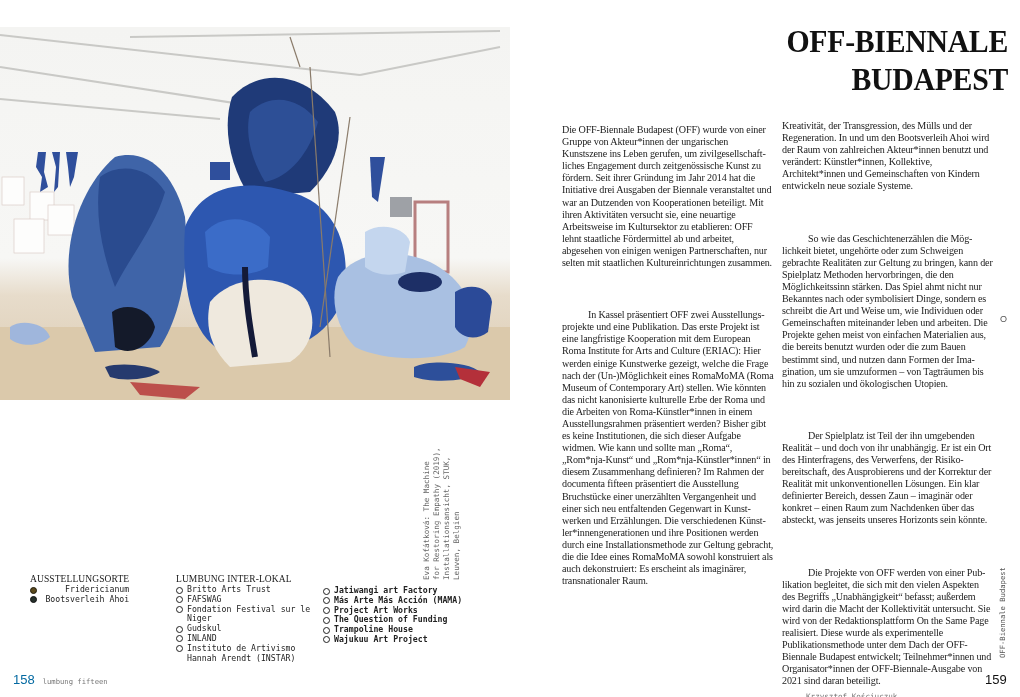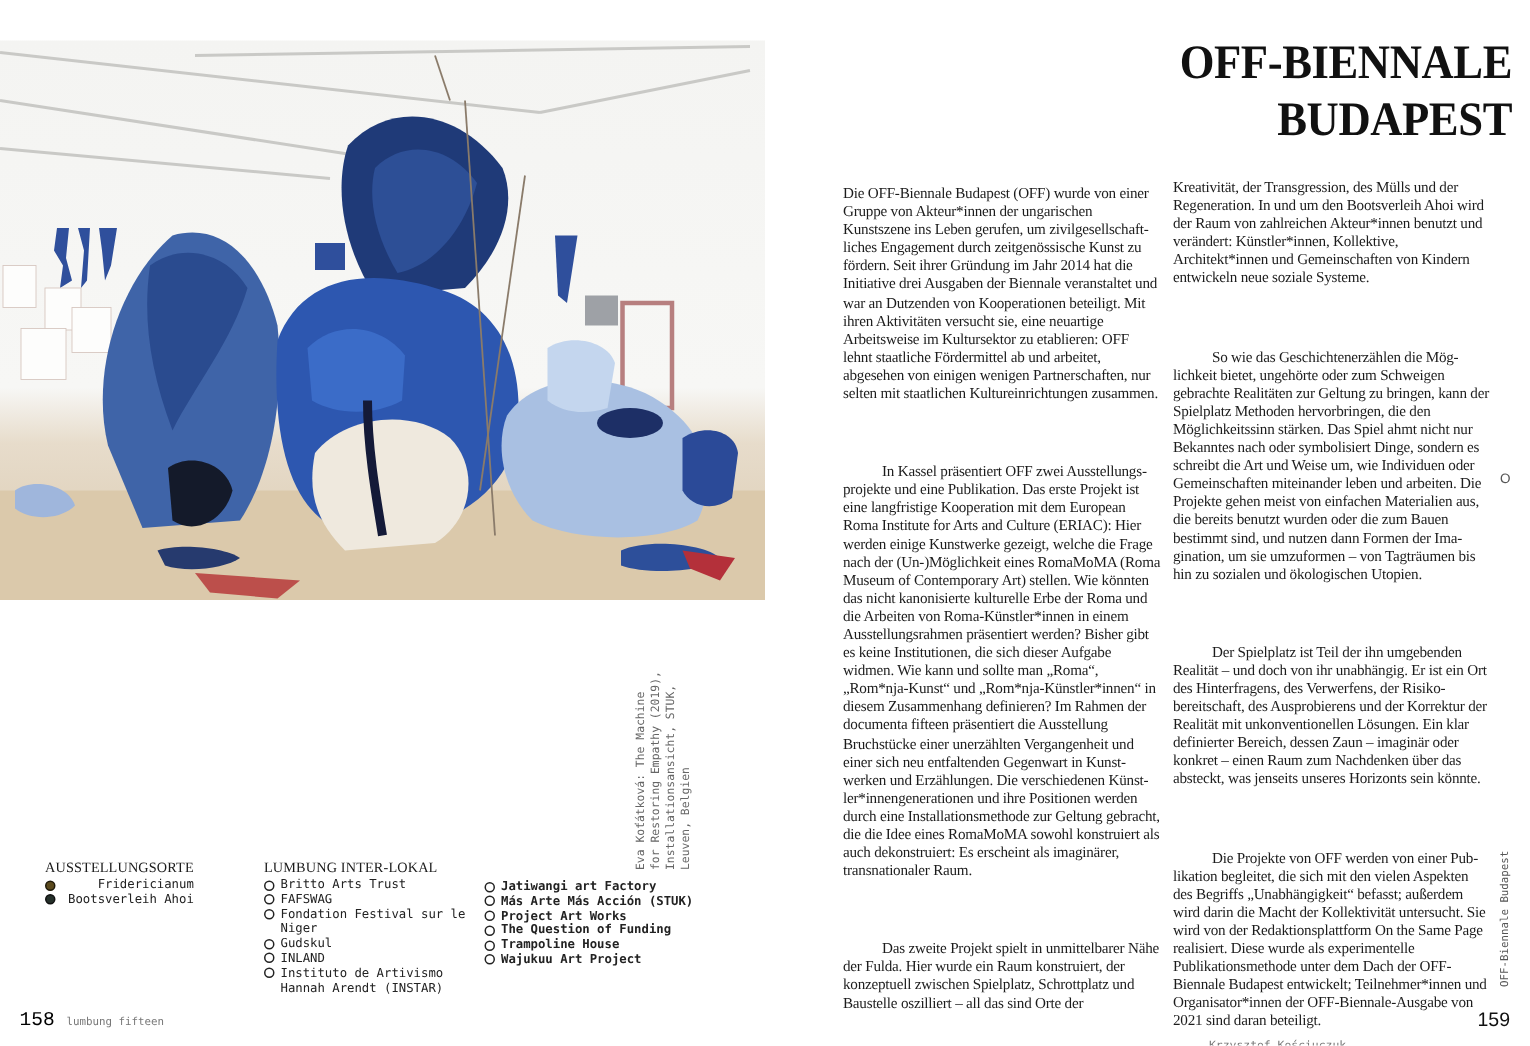--- a/index.html
+++ b/index.html
@@ -33,21 +33,21 @@
     .lumbung-block { position: absolute; left: 176px; top: 574px; width: 140px; }
     .lumbung-block2 { position: absolute; left: 323px; top: 586px; width: 175px; font-weight: bold; }
 
     .caption {
       position: absolute; left: 422px; top: 580px; transform-origin: 0 0; transform: rotate(-90deg);
       font-family: "DejaVu Sans Mono", monospace; font-size: 7.6px; line-height: 10px; color: #666;
       width: 170px; white-space: pre-line;
     }
 
     .folio-left { position: absolute; left: 13px; top: 672px; display: flex; align-items: baseline; gap: 8px; }
-    .folio-num { font-family: Liberation Mono, monospace; font-size: 13px; color: #000000; }
+    .folio-num { font-family: Liberation Sans, sans-serif; font-size: 13px; color: #0369a1; }
     .folio-label { font-family: "DejaVu Sans Mono", monospace; font-size: 7.2px; color: #777; }
 
     
     .title {
       position: absolute; left: 613px; top: 22px; width: 395px; text-align: right;
       font-family: "Liberation Serif", serif; font-size: 32px; line-height: 38px; letter-spacing: -0.3px;
       color: #111; transform: scaleX(0.93); transform-origin: right center;
     }
 
     .col { position: absolute; top: 84px; width: 212px; font-size: 10.1px; line-height: 12.1px; text-align: left; color: #1c1c1c; }
@@ -157,39 +157,38 @@
       <li><span class="bullet"></span><span>Fondation Festival sur le Niger</span></li>
       <li><span class="bullet"></span><span>Gudskul</span></li>
       <li><span class="bullet"></span><span>INLAND</span></li>
       <li><span class="bullet"></span><span>Instituto de Artivismo Hannah Arendt (INSTAR)</span></li>
     </ul>
   </div>
 
   <div class="lumbung-block2">
     <ul class="mono-list">
       <li><span class="bullet"></span><span>Jatiwangi art Factory</span></li>
-      <li><span class="bullet"></span><span>Más Arte Más Acción (STUK)</span></li>
+      <li><span class="bullet"></span><span>Más Arte Más Acción (MAMA)</span></li>
       <li><span class="bullet"></span><span>Project Art Works</span></li>
       <li><span class="bullet"></span><span>The Question of Funding</span></li>
       <li><span class="bullet"></span><span>Trampoline House</span></li>
       <li><span class="bullet"></span><span>Wajukuu Art Project</span></li>
     </ul>
   </div>
 
   <div class="folio-left">
     <span class="folio-num">158</span>
     <span class="folio-label">lumbung fifteen</span>
   </div>
 
   <h1 class="title">OFF-BIENNALE BUDAPEST</h1>
 
   <div class="col col-1">
     <p class="para">Die OFF-Biennale Budapest (OFF) wurde von einer Gruppe von Akteur*innen der ungarischen Kunstszene ins Leben gerufen, um zivilgesellschaft­liches Engagement durch zeitgenössische Kunst zu fördern. Seit ihrer Gründung im Jahr 2014 hat die Initiative drei Ausgaben der Biennale veranstaltet und war an Dutzenden von Kooperationen beteiligt. Mit ihren Aktivitäten versucht sie, eine neuartige Arbeitsweise im Kultursektor zu etablieren: OFF lehnt staatliche Fördermittel ab und arbeitet, abgesehen von einigen wenigen Partnerschaften, nur selten mit staatlichen Kultureinrichtungen zusammen.</p>
     <p class="para indent">In Kassel präsentiert OFF zwei Ausstellungs­projekte und eine Publikation. Das erste Projekt ist eine langfristige Kooperation mit dem European Roma Institute for Arts and Culture (ERIAC): Hier werden einige Kunstwerke gezeigt, welche die Frage nach der (Un-)Möglichkeit eines RomaMoMA (Roma Museum of Contemporary Art) stellen. Wie könnten das nicht kanonisierte kulturelle Erbe der Roma und die Arbeiten von Roma-Künstler*innen in einem Ausstellungsrahmen präsentiert werden? Bisher gibt es keine Institutionen, die sich dieser Aufgabe widmen. Wie kann und sollte man „Roma“, „Rom*nja-Kunst“ und „Rom*nja-Künstler*innen“ in diesem Zusammenhang definieren? Im Rahmen der documenta fifteen präsentiert die Ausstellung Bruchstücke einer unerzählten Vergangenheit und einer sich neu entfaltenden Gegenwart in Kunst­werken und Erzählungen. Die verschiedenen Künst­ler*innengenerationen und ihre Positionen werden durch eine Installationsmethode zur Geltung gebracht, die die Idee eines RomaMoMA sowohl konstruiert als auch dekonstruiert: Es erscheint als imaginärer, transnationaler Raum.</p>
-    <p class="para indent">Das zweite Projekt spielt in unmittelbarer Nähe der Fulda. Hier wurde ein Raum konstruiert, der konzeptuell zwischen Spielplatz, Schrottplatz und Baustelle oszilliert – all das sind Orte der</p>
   </div>
 
   <div class="col col-2">
     <p class="para">Kreativität, der Transgression, des Mülls und der Regeneration. In und um den Bootsverleih Ahoi wird der Raum von zahlreichen Akteur*innen benutzt und verändert: Künstler*innen, Kollektive, Architekt*innen und Gemeinschaften von Kindern entwickeln neue soziale Systeme.</p>
     <p class="para indent">So wie das Geschichtenerzählen die Mög­lichkeit bietet, ungehörte oder zum Schweigen gebrachte Realitäten zur Geltung zu bringen, kann der Spielplatz Methoden hervorbringen, die den Möglichkeitssinn stärken. Das Spiel ahmt nicht nur Bekanntes nach oder symbolisiert Dinge, sondern es schreibt die Art und Weise um, wie Individuen oder Gemeinschaften miteinander leben und arbeiten. Die Projekte gehen meist von einfachen Materialien aus, die bereits benutzt wurden oder die zum Bauen bestimmt sind, und nutzen dann Formen der Ima­gination, um sie umzuformen – von Tagträumen bis hin zu sozialen und ökologischen Utopien.</p>
     <p class="para indent">Der Spielplatz ist Teil der ihn umgebenden Realität – und doch von ihr unabhängig. Er ist ein Ort des Hinterfragens, des Verwerfens, der Risiko­bereitschaft, des Ausprobierens und der Korrektur der Realität mit unkonventionellen Lösungen. Ein klar definierter Bereich, dessen Zaun – imaginär oder konkret – einen Raum zum Nachdenken über das absteckt, was jenseits unseres Horizonts sein könnte.</p>
     <p class="para indent">Die Projekte von OFF werden von einer Pub­likation begleitet, die sich mit den vielen Aspekten des Begriffs „Unabhängigkeit“ befasst; außerdem wird darin die Macht der Kollektivität untersucht. Sie wird von der Redaktionsplattform On the Same Page realisiert. Diese wurde als experimentelle Publikationsmethode unter dem Dach der OFF-Biennale Budapest entwickelt; Teilnehmer*innen und Organisator*innen der OFF-Biennale-Ausgabe von 2021 sind daran beteiligt.</p>
     <p class="author">Krzysztof Kościuczuk</p>
   </div>
 

